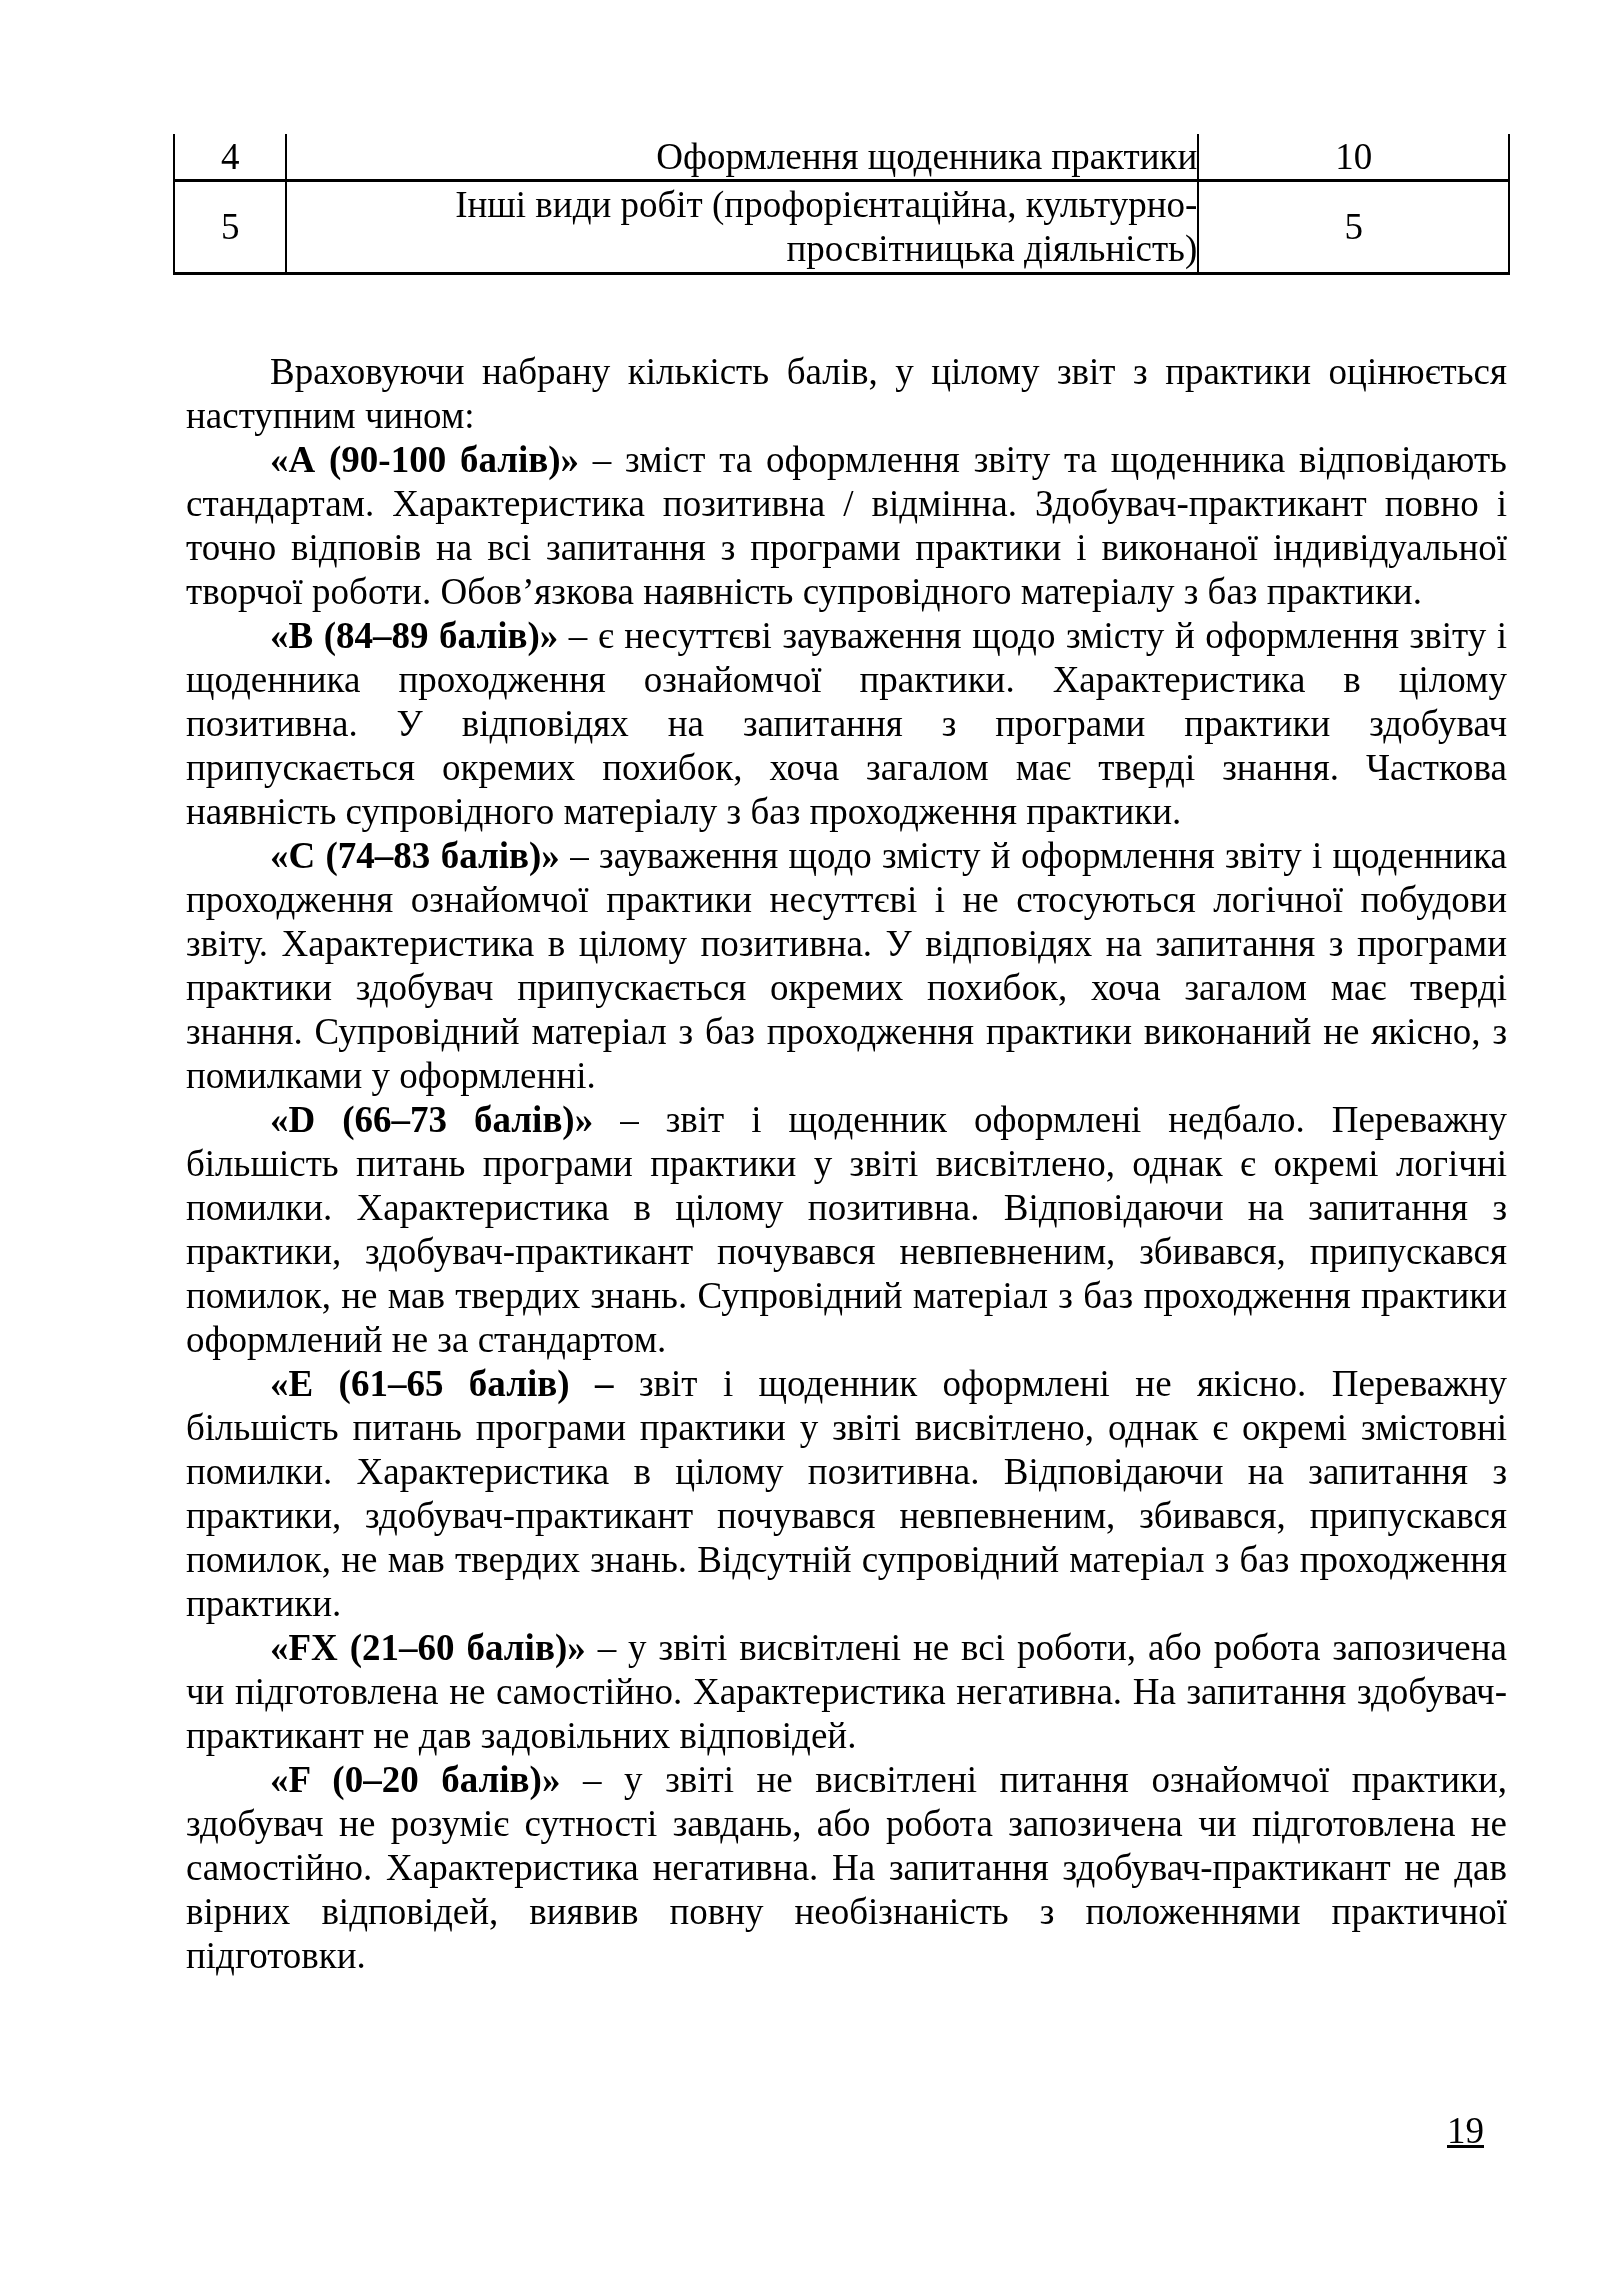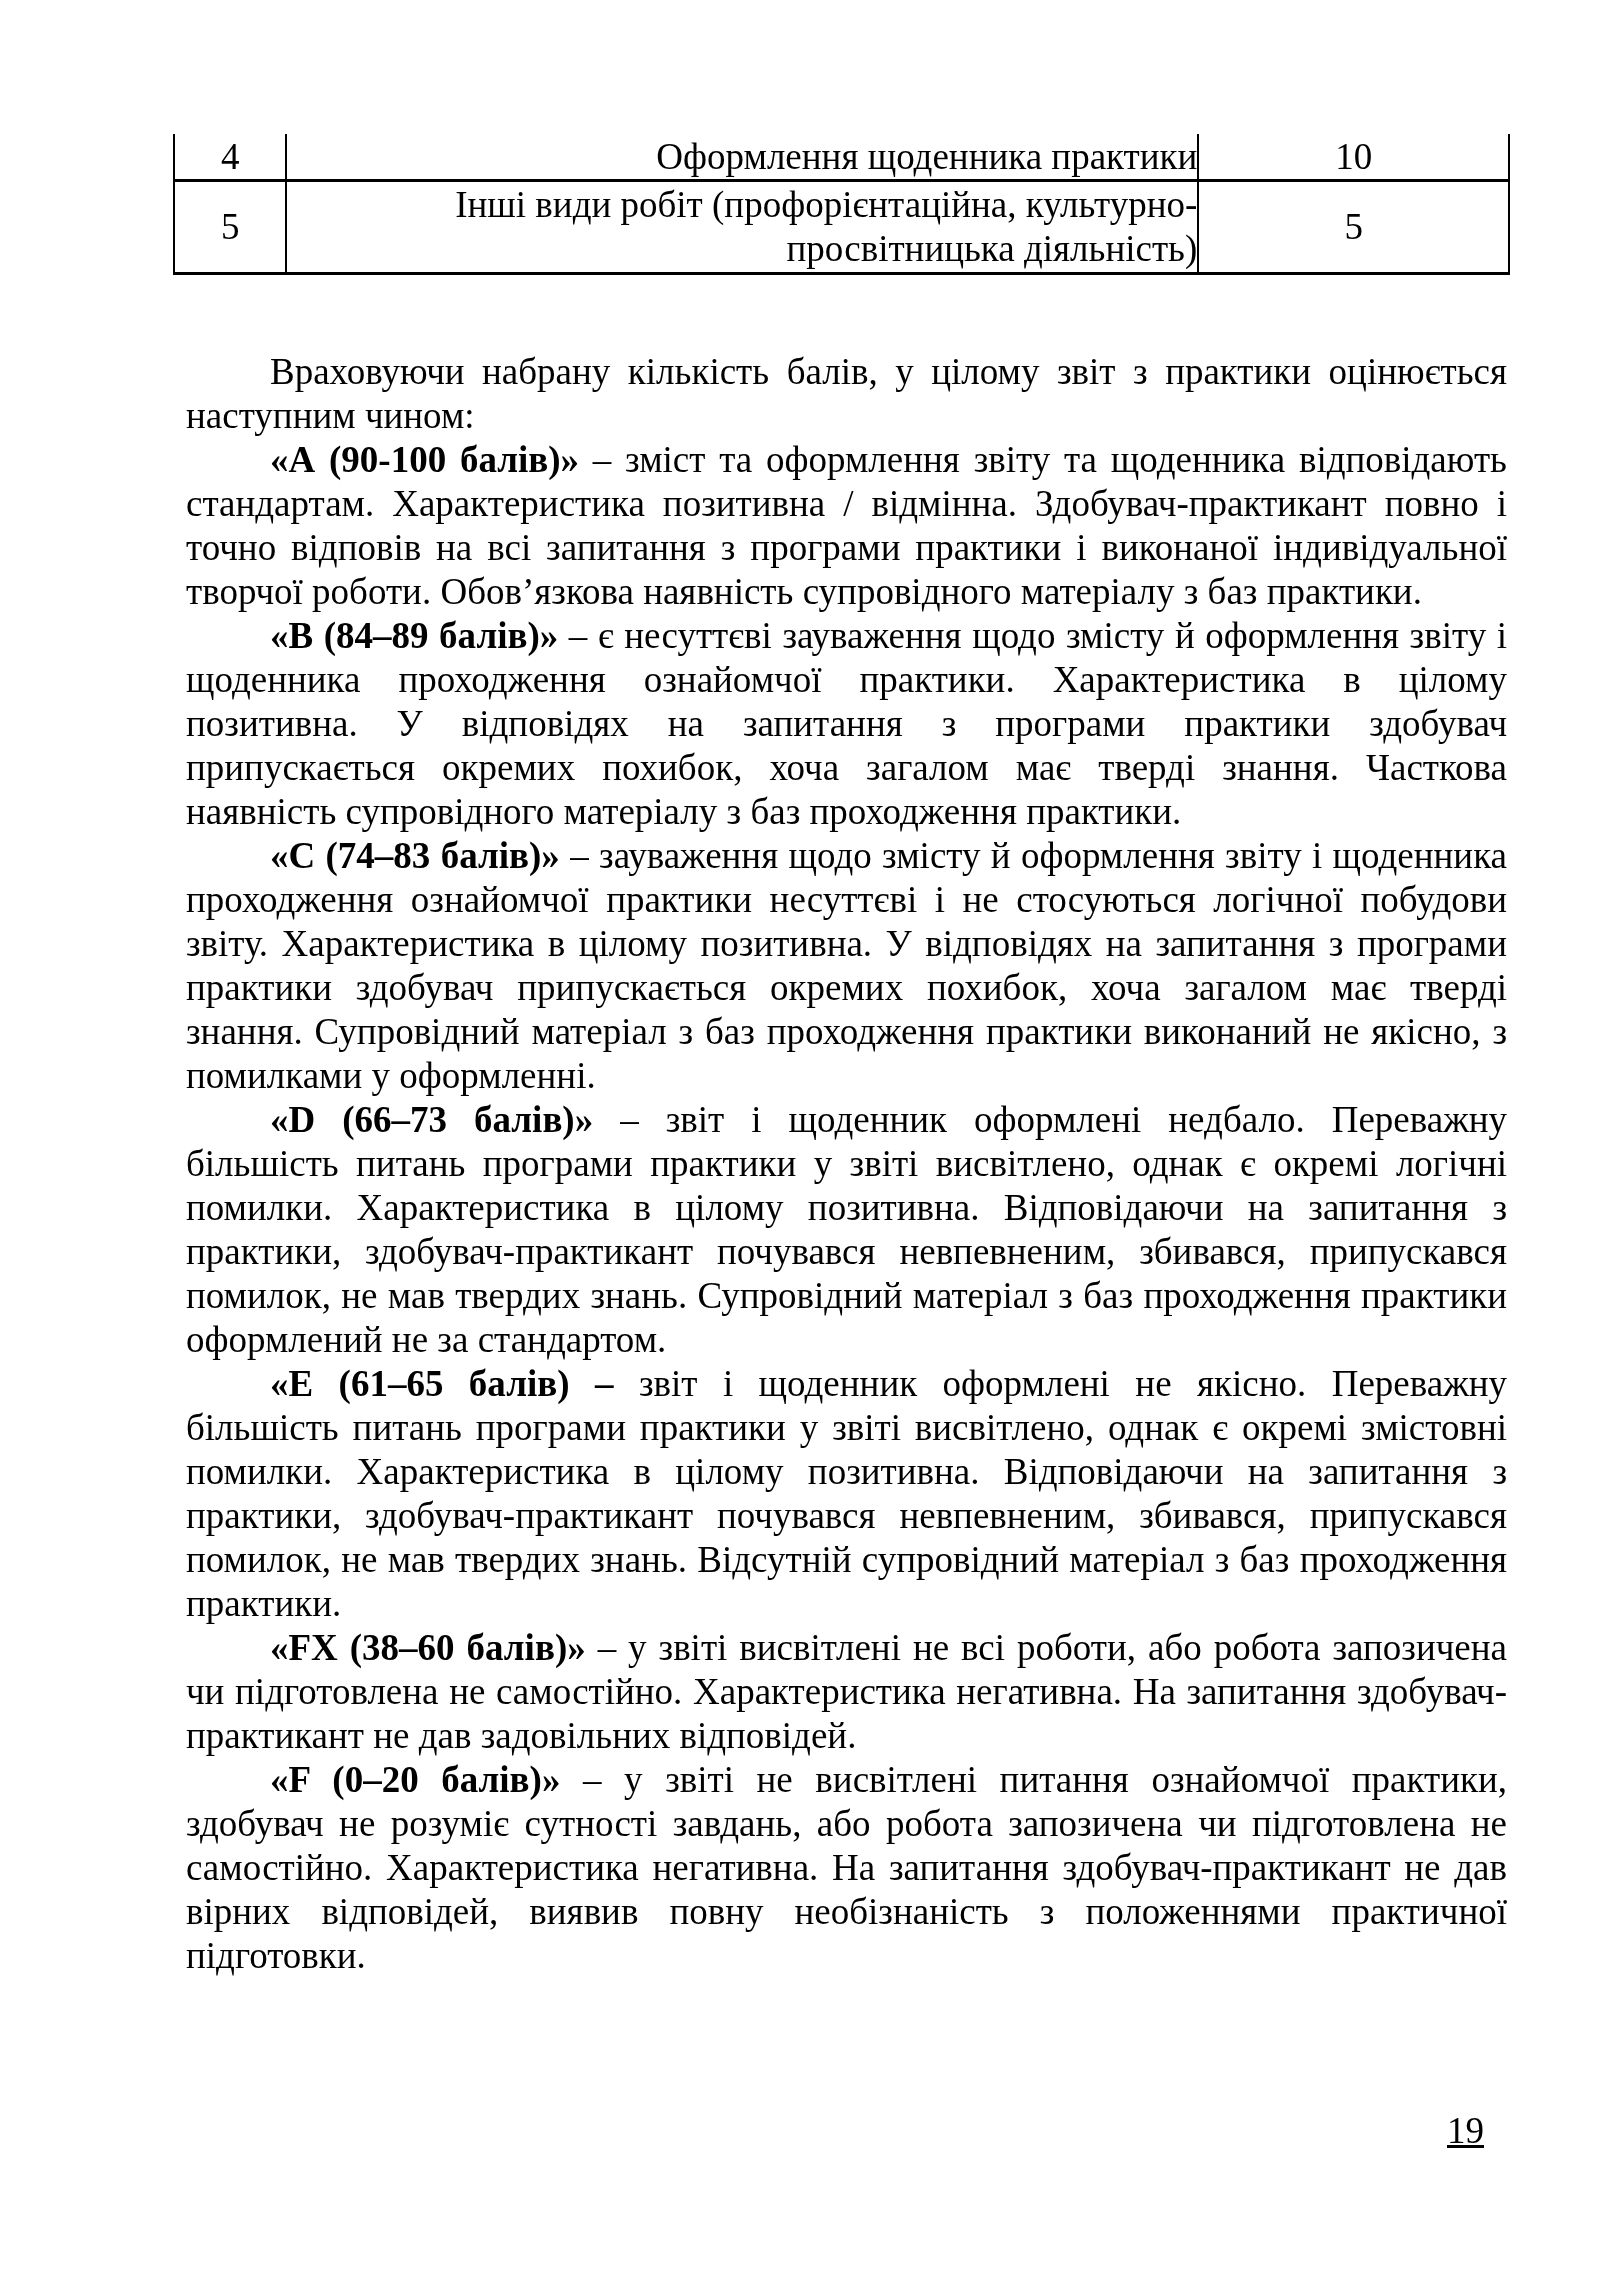--- a/index.html
+++ b/index.html
@@ -79,21 +79,21 @@
     <p><span class="lead">«А (90-100 балів)»</span><span> – зміст та оформлення звіту та щоденника відповідають стандартам. Характеристика позитивна / відмінна. Здобувач-практикант повно і точно відповів на всі запитання з програми практики і виконаної індивідуальної творчої роботи. Обов’язкова наявність супровідного матеріалу з баз практики.</span></p>
 
     <p><span class="lead">«В (84–89 балів)»</span><span> – є несуттєві зауваження щодо змісту й оформлення звіту і щоденника проходження ознайомчої практики. Характеристика в цілому позитивна. У відповідях на запитання з програми практики здобувач припускається окремих похибок, хоча загалом має тверді знання. Часткова наявність супровідного матеріалу з баз проходження практики.</span></p>
 
     <p><span class="lead">«С (74–83 балів)»</span><span> – зауваження щодо змісту й оформлення звіту і щоденника проходження ознайомчої практики несуттєві і не стосуються логічної побудови звіту. Характеристика в цілому позитивна. У відповідях на запитання з програми практики здобувач припускається окремих похибок, хоча загалом має тверді знання. Супровідний матеріал з баз проходження практики виконаний не якісно, з помилками у оформленні.</span></p>
 
     <p><span class="lead">«D (66–73 балів)»</span><span> – звіт і щоденник оформлені недбало. Переважну більшість питань програми практики у звіті висвітлено, однак є окремі логічні помилки. Характеристика в цілому позитивна. Відповідаючи на запитання з практики, здобувач-практикант почувався невпевненим, збивався, припускався помилок, не мав твердих знань. Супровідний матеріал з баз проходження практики оформлений не за стандартом.</span></p>
 
     <p><span class="lead">«Е (61–65 балів) –</span><span> звіт і щоденник оформлені не якісно. Переважну більшість питань програми практики у звіті висвітлено, однак є окремі змістовні помилки. Характеристика в цілому позитивна. Відповідаючи на запитання з практики, здобувач-практикант почувався невпевненим, збивався, припускався помилок, не мав твердих знань. Відсутній супровідний матеріал з баз проходження практики.</span></p>
 
-    <p><span class="lead">«FX (38–60 балів)»</span><span> – у звіті висвітлені не всі роботи, або робота запозичена чи підготовлена не самостійно. Характеристика негативна. На запитання здобувач-практикант не дав задовільних відповідей.</span></p>
+    <p><span class="lead">«FX (21–60 балів)»</span><span> – у звіті висвітлені не всі роботи, або робота запозичена чи підготовлена не самостійно. Характеристика негативна. На запитання здобувач-практикант не дав задовільних відповідей.</span></p>
 
     <p><span class="lead">«F (0–20 балів)»</span><span> – у звіті не висвітлені питання ознайомчої практики, здобувач не розуміє сутності завдань, або робота запозичена чи підготовлена не самостійно. Характеристика негативна. На запитання здобувач-практикант не дав вірних відповідей, виявив повну необізнаність з положеннями практичної підготовки.</span></p>
 
   </div>
 
   <div class="page-num">19</div>
 
 </div>
 
 

